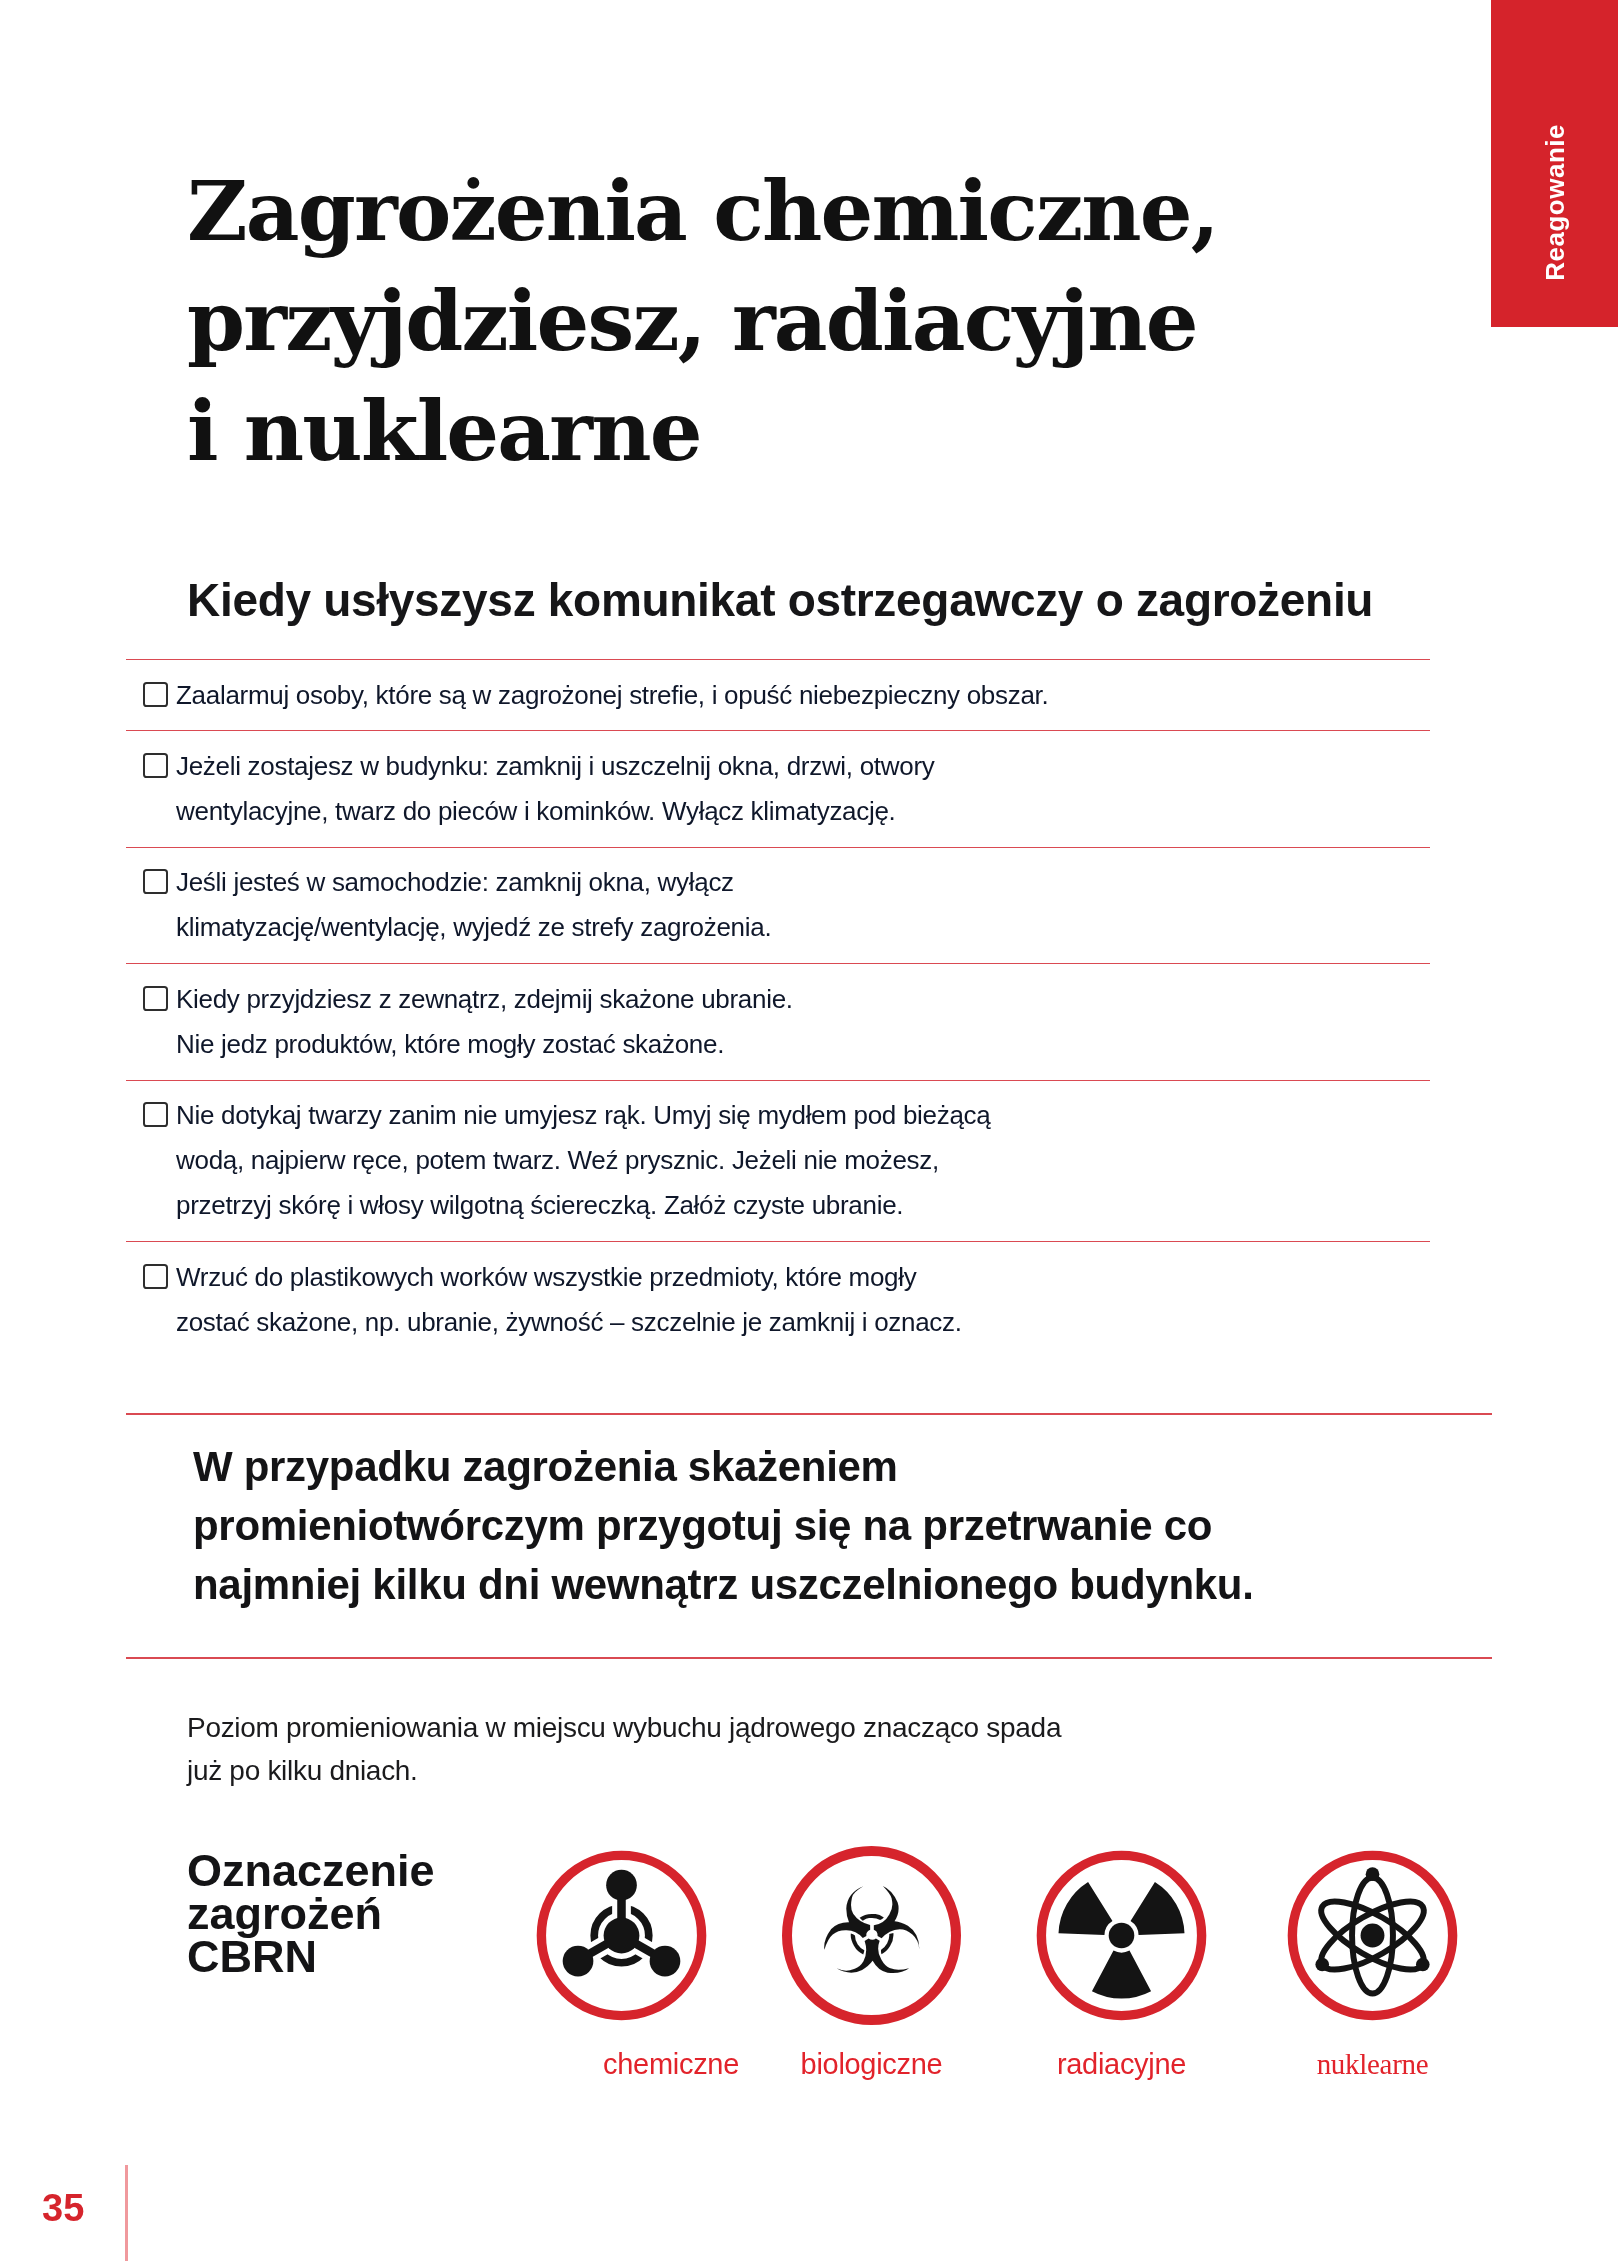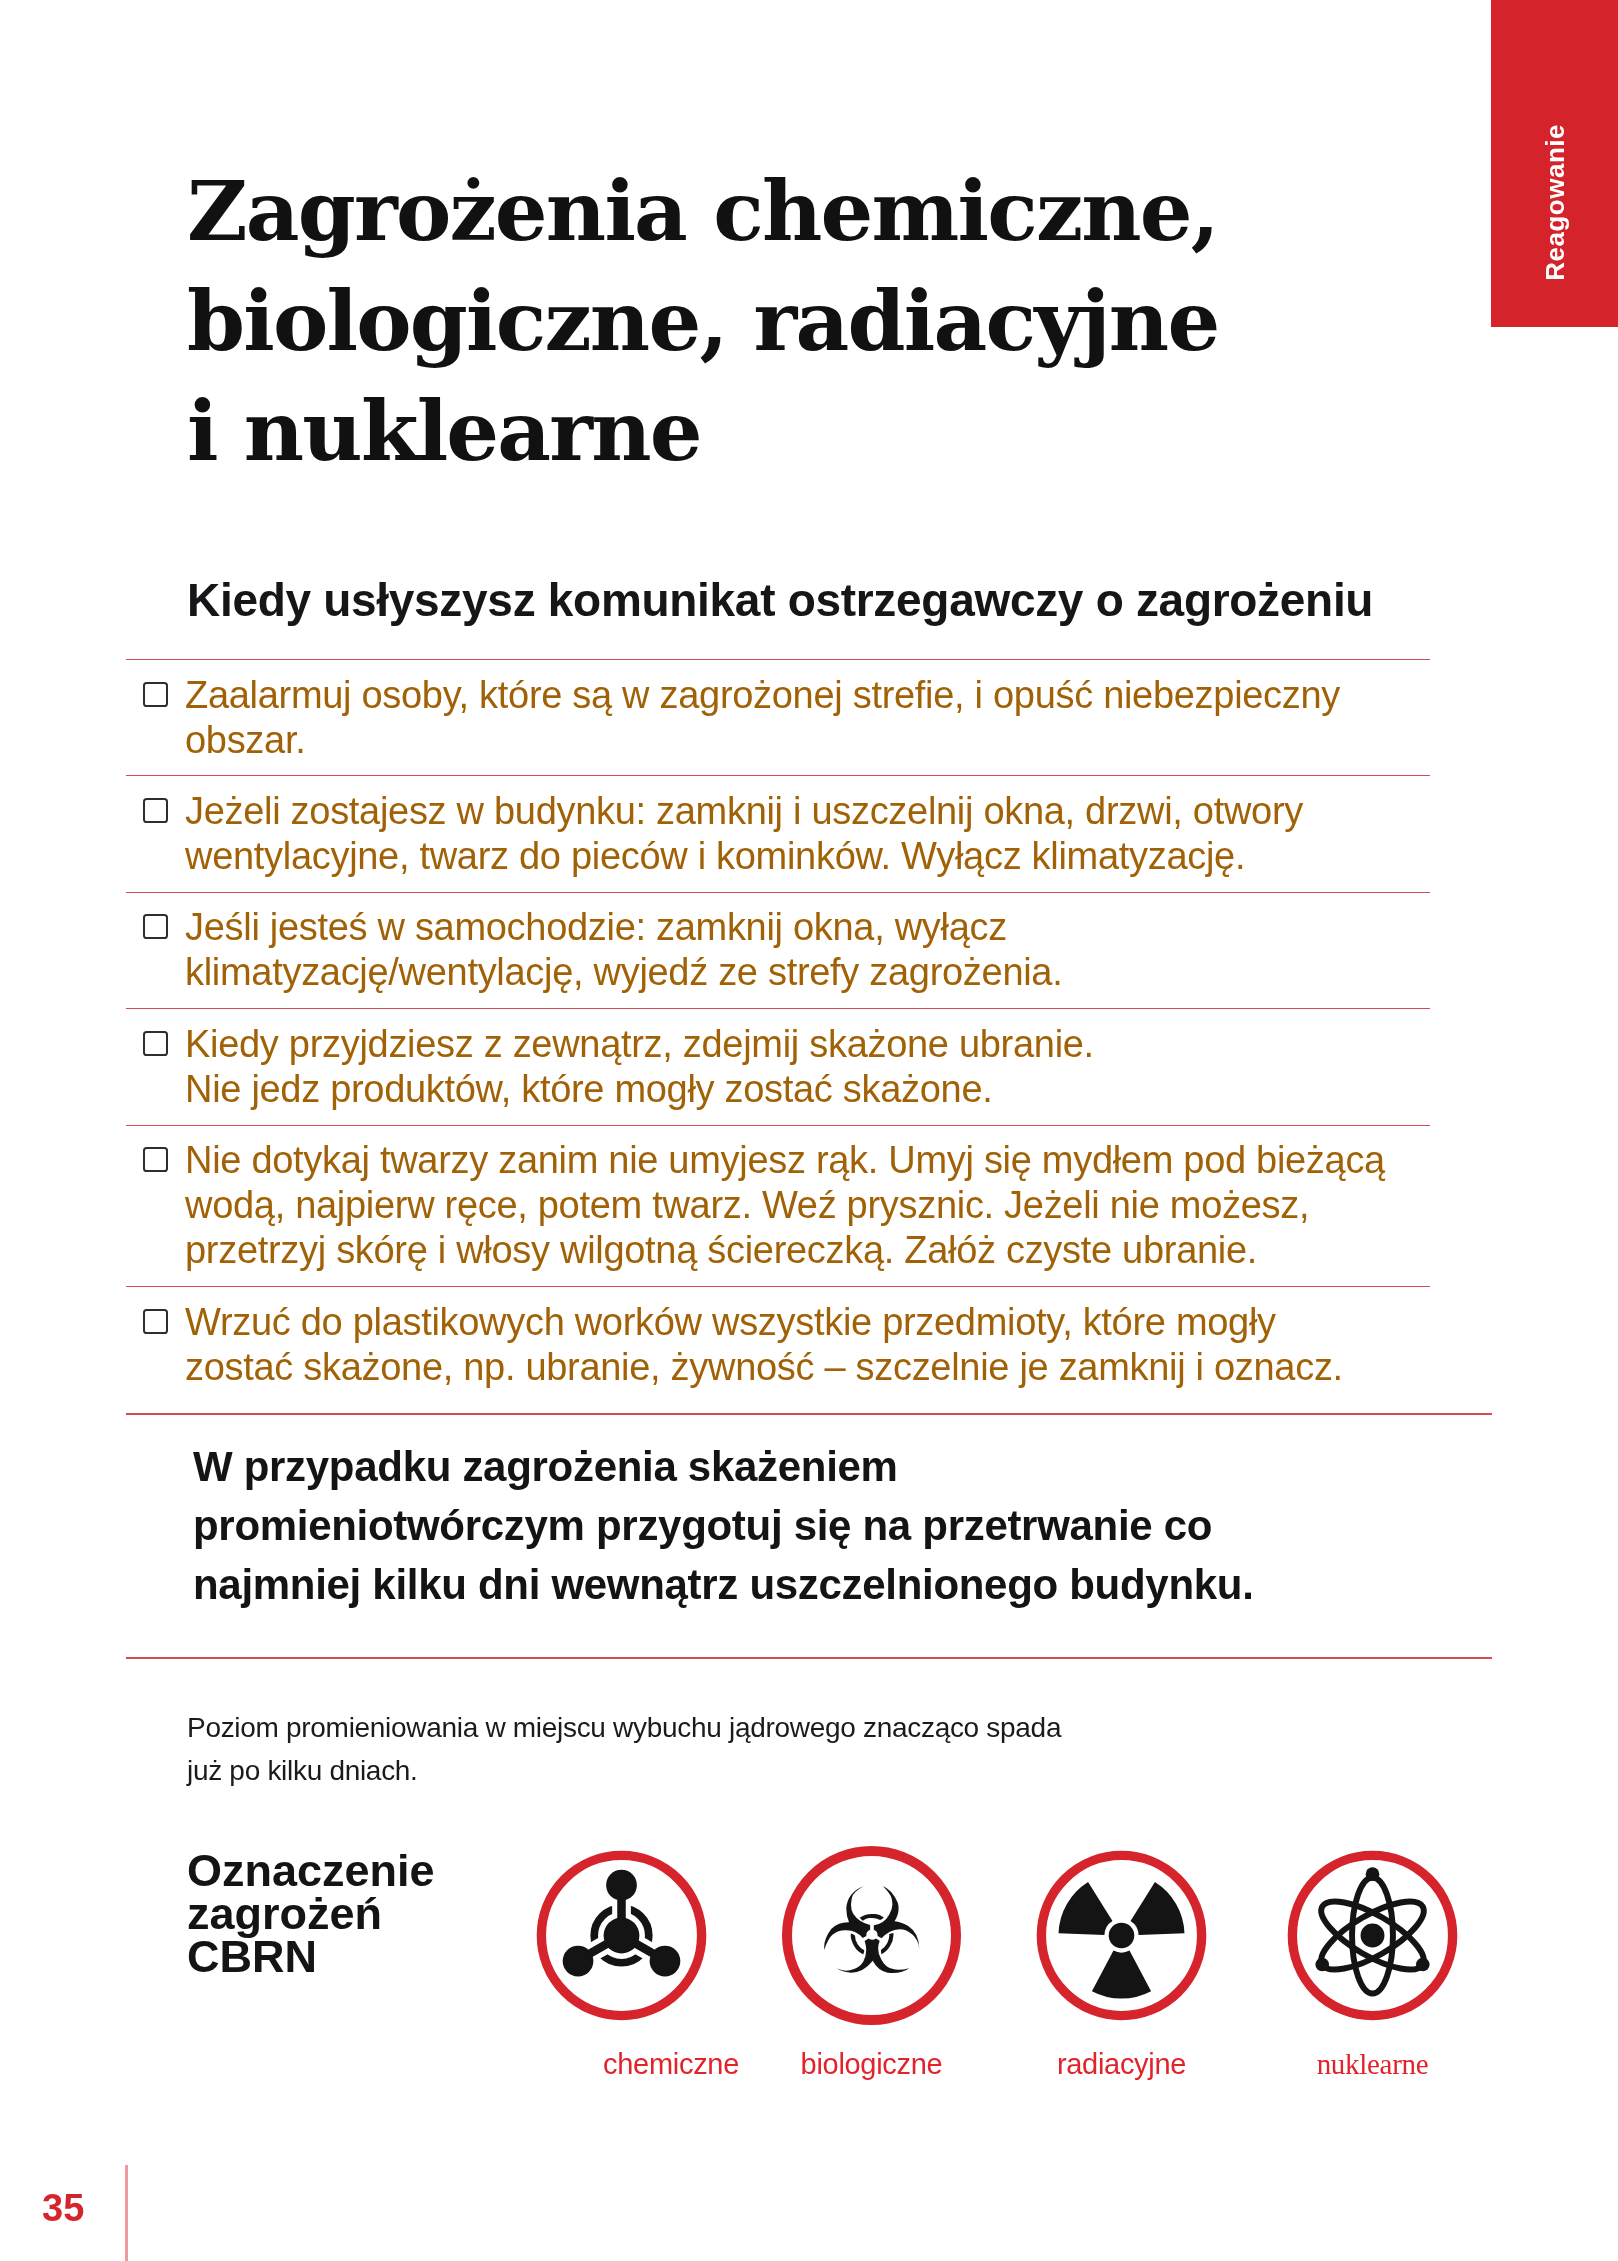--- a/index.html
+++ b/index.html
@@ -48,23 +48,23 @@
     border-top:1.8px solid #da4a52;
     display:flex; align-items:flex-start;
     padding:12.7px 0 12.7px 17px;
   }
   .checkbox {
     flex:none; width:25px; height:25px;
     border:2.7px solid #2e2e2e; border-radius:3.6px;
     margin-top:9px; background:#fff;
   }
   .check-text {
-    margin-left:17px;
-    font-size:38px; line-height:45px; letter-spacing:-0.3px;
-    white-space:pre-line; color:#a16207;
+    margin-left:8px;
+    font-size:26px; line-height:45px; letter-spacing:-0.3px;
+    white-space:pre-line; color:#0f172a;
   }
 
   .divider {
     position:absolute; left:126px; width:1366px; height:1.8px; background:#da4a52;
   }
   .divider.d1 { top:1413px; }
   .divider.d2 { top:1657px; }
 
   .callout {
     position:absolute; left:187px; top:1437px; width:1230px;
@@ -124,21 +124,21 @@
 </head>
 <body>
 
 <div class="page">
 
   <div class="section-tab">
     <div class="tab-label">Reagowanie</div>
   </div>
 
   <h1 class="page-title">Zagrożenia chemiczne,
-biologiczne, radiacyjne
+przyjdziesz, radiacyjne
 i nuklearne</h1>
 
   <div class="subheading">Kiedy usłyszysz komunikat ostrzegawczy o zagrożeniu</div>
 
   <div class="checklist">
     <div class="check-item">
       <span class="checkbox"></span>
       <div class="check-text">Zaalarmuj osoby, które są w zagrożonej strefie, i opuść niebezpieczny obszar.</div>
     </div>
     <div class="check-item">

